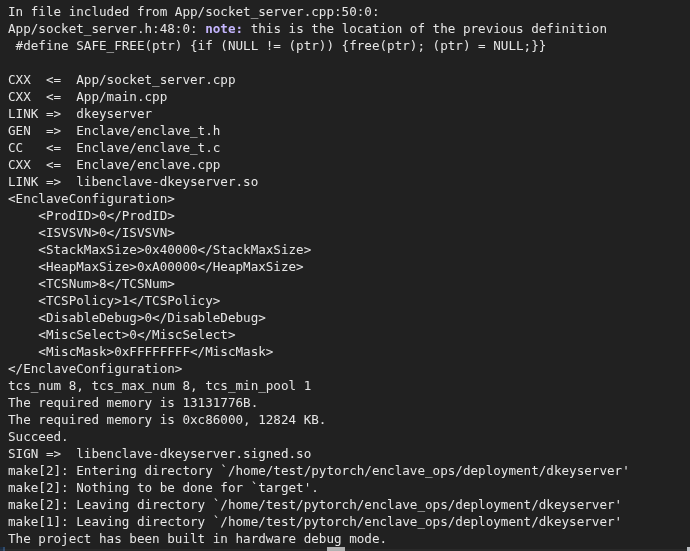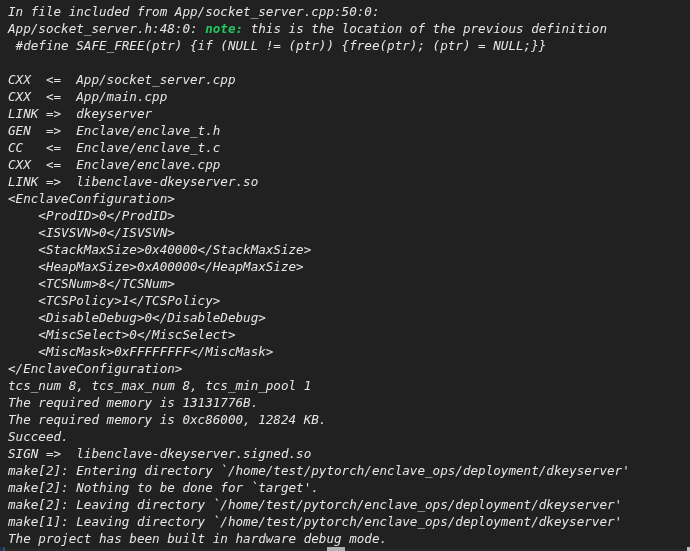--- a/index.html
+++ b/index.html
@@ -53,28 +53,27 @@
     top: 0;
     width: 690px;
     padding: 3px 8px 0 8px;
     box-sizing: border-box;
     font-family: "DejaVu Sans Mono", monospace;
     font-size: 12.6px;
     line-height: 17px;
     color: #e6e6e6;
     white-space: pre;
     letter-spacing: 0px;
-    font-style: italic;
   }
   .line {
     height: 17px;
     white-space: pre;
   }
   .note {
-    color: #22c55e;
+    color: #c4b5fd;
     font-weight: bold;
   }
   #h-scroll-thumb {
     position: absolute;
     left: 327px;
     bottom: 0;
     width: 18px;
     height: 4px;
     background: #c8c8c8;
     opacity: 0.85;

